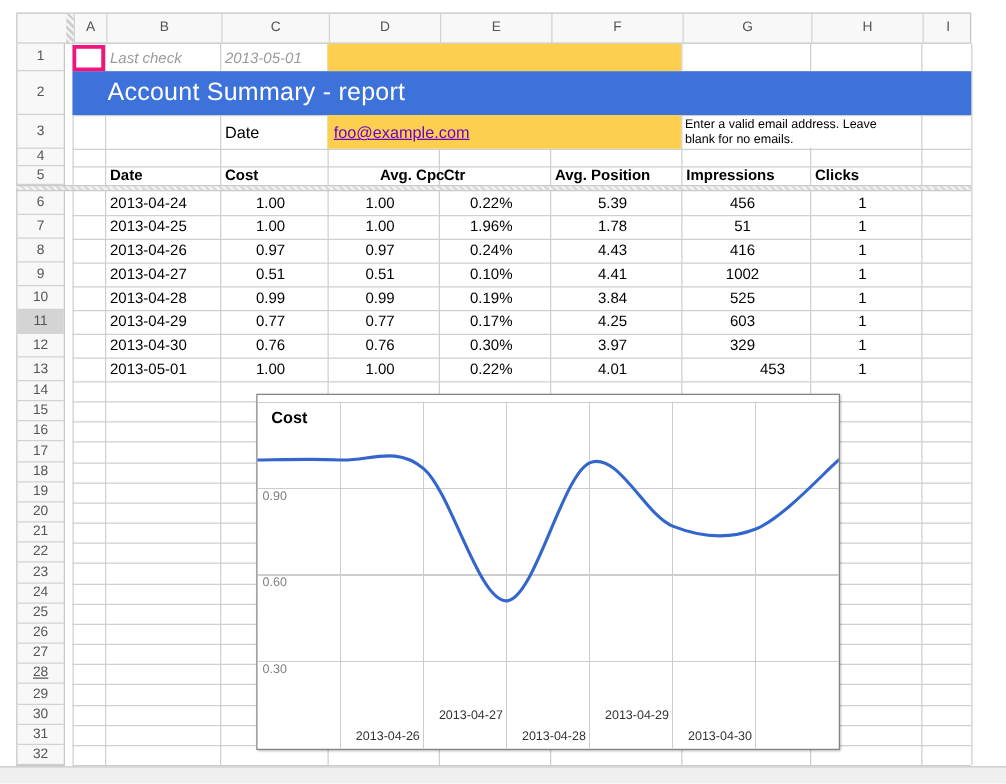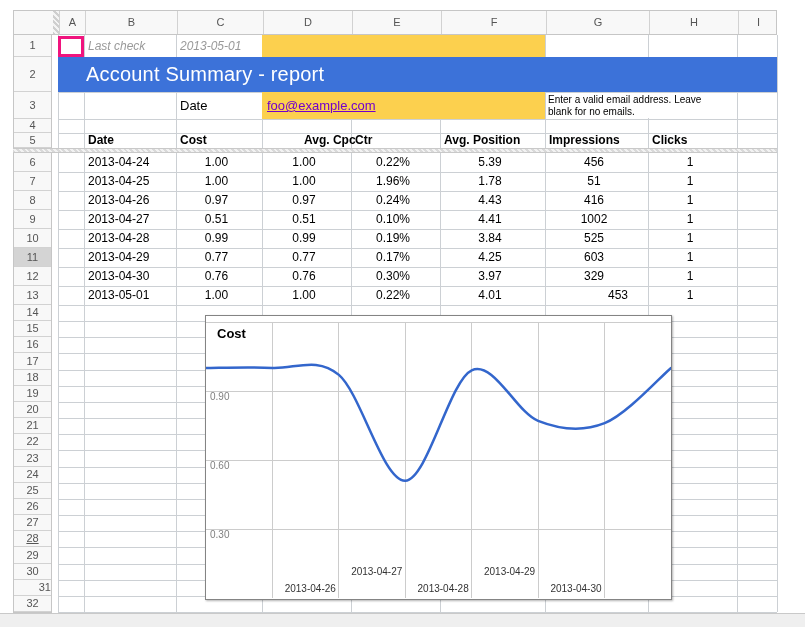--- a/index.html
+++ b/index.html
@@ -117,21 +117,21 @@
     <div class="rowhead" style="top: 383px; height: 16px; line-height: 15px;">21</div>
     <div class="rowhead" style="top: 399px; height: 16px; line-height: 15px;">22</div>
     <div class="rowhead" style="top: 415px; height: 17px; line-height: 16px; text-align: center;">23</div>
     <div class="rowhead" style="top: 432px; height: 16px; line-height: 15px;">24</div>
     <div class="rowhead" style="top: 448px; height: 16px; line-height: 15px;">25</div>
     <div class="rowhead" style="top: 464px; height: 16px; line-height: 15px;">26</div>
     <div class="rowhead" style="top: 480px; height: 16px; line-height: 15px;">27</div>
     <div class="rowhead" style="top: 496px; height: 16px; line-height: 15px; text-decoration: underline;">28</div>
     <div class="rowhead" style="top: 512px; height: 17px; line-height: 16px;">29</div>
     <div class="rowhead" style="top: 529px; height: 16px; line-height: 15px;">30</div>
-    <div class="rowhead" style="top: 545px; height: 16px; line-height: 15px; text-align: right;">31</div>
+    <div class="rowhead" style="top: 545px; height: 16px; line-height: 15px;">31</div>
     <div class="rowhead" style="top: 561px; height: 16px; line-height: 15px;">32</div>
   </div>
 
 <div id="grid">
     <div class="gridline" style="left: 58px; top: 35px; width: 1px; height: 577px;"></div>
     <div class="gridline" style="left: 84px; top: 35px; width: 1px; height: 577px;"></div>
     <div class="gridline" style="left: 176px; top: 35px; width: 1px; height: 577px;"></div>
     <div class="gridline" style="left: 262px; top: 35px; width: 1px; height: 577px;"></div>
     <div class="gridline" style="left: 351px; top: 35px; width: 1px; height: 577px;"></div>
     <div class="gridline" style="left: 440px; top: 35px; width: 1px; height: 577px;"></div>

